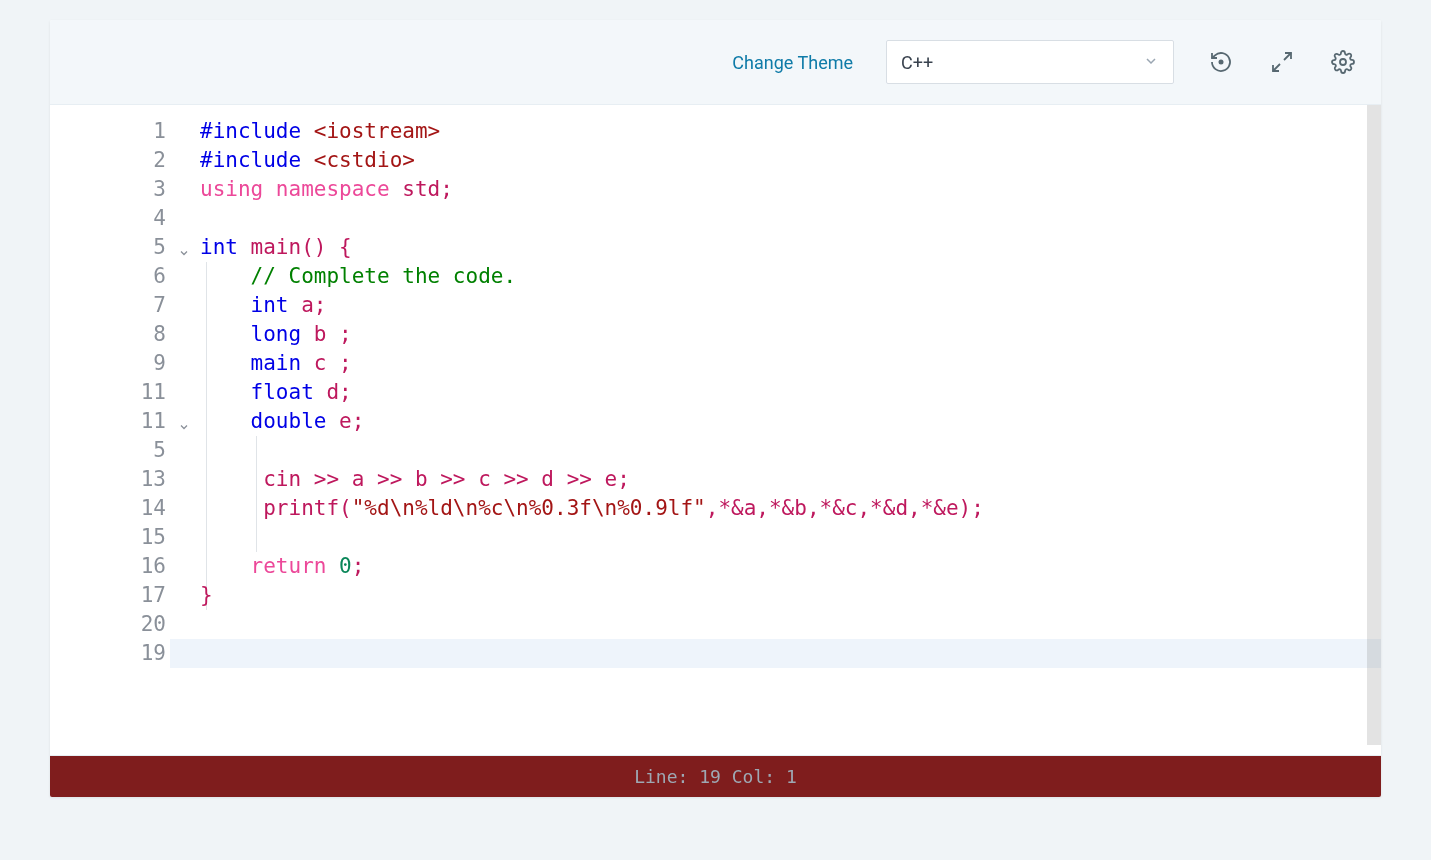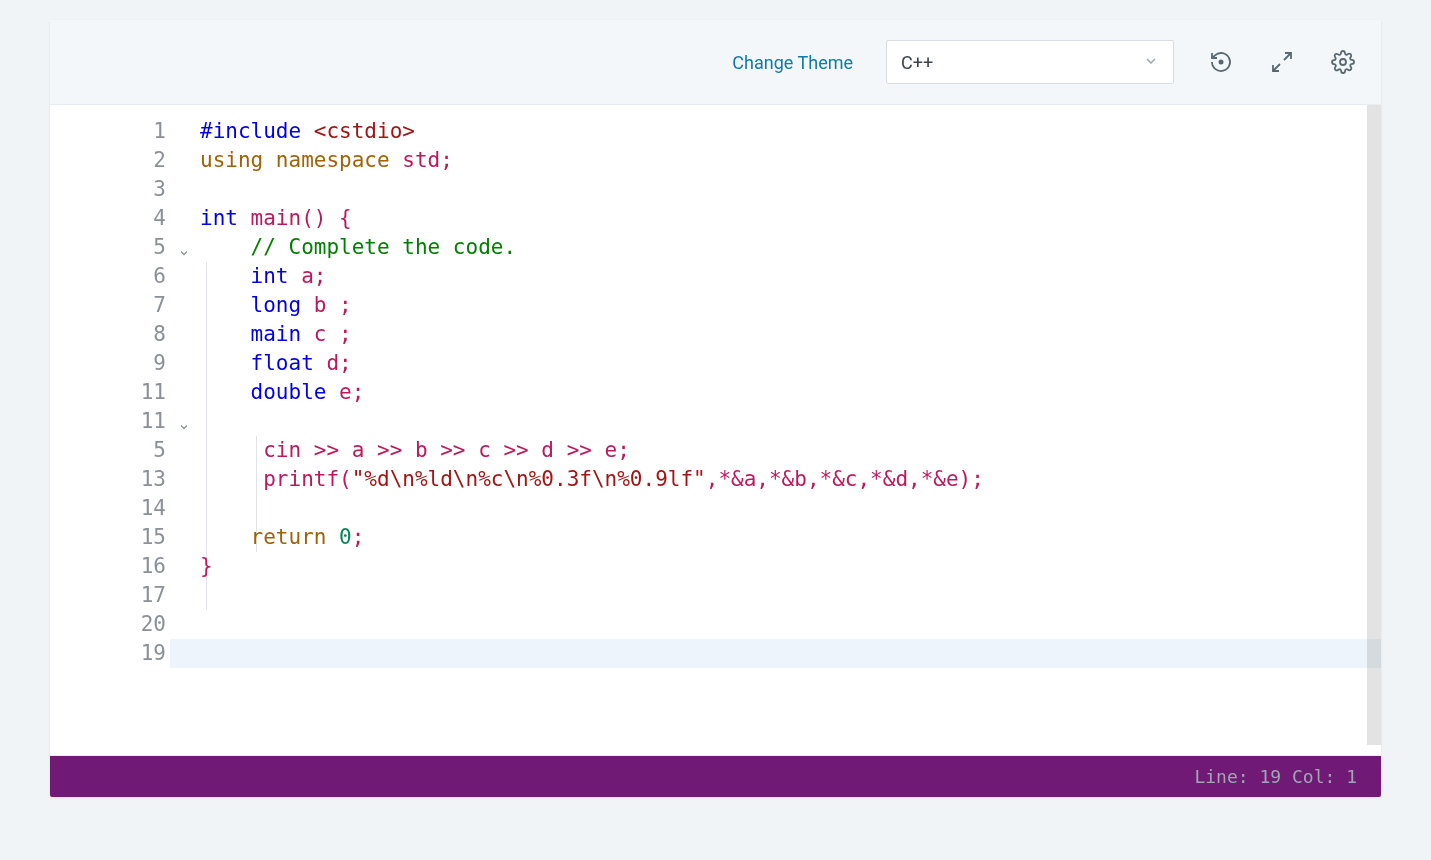--- a/index.html
+++ b/index.html
@@ -95,31 +95,31 @@
     }
     .active-line {
       position: absolute;
       left: 0;
       right: 0;
       height: 29px;
       background: #eef4fb;
       z-index: 0;
     }
     .code-content > .code-line { position: relative; z-index: 1; }
-    .tok-keyword { color: #a16207; text-align: center; }
+    .tok-keyword { color: #ec4899; text-align: center; }
     .tok-include { color: #0000e6; }
     .tok-string { color: #a31515; }
     .tok-comment { color: #008000; margin-top: 15px; }
     .tok-type { color: #0000e6; }
     .tok-number { color: #098658; }
     .tok-default { color: #be185d; }
     .status-bar {
-      background: #701a75;
+      background: #7f1d1d;
       padding: 10px 24px;
-      text-align: right;
+      text-align: center;
       font-family: "Menlo", "Consolas", "Monaco", monospace;
       font-size: 18px;
       color: #9ea8b3;
       border-top: 1px solid #e7eef3;
     }
     .scroll-track {
       position: absolute;
       right: 0;
       top: 0;
       bottom: 0;
@@ -191,20 +191,21 @@
         <div class="gutter-line">5</div>
         <div class="gutter-line">13</div>
         <div class="gutter-line">14</div>
         <div class="gutter-line">15</div>
         <div class="gutter-line">16</div>
         <div class="gutter-line">17</div>
         <div class="gutter-line">20</div>
         <div class="gutter-line">19</div>
       </div>
     <div class="code-content" id="code-content">
+        <div class="code-line"><span class="tok-include">#include </span><span class="tok-string">&lt;iostream&gt;</span></div>
         <div class="code-line"><span class="tok-include">#include </span><span class="tok-string">&lt;cstdio&gt;</span></div>
         <div class="code-line"><span class="tok-keyword">using </span><span class="tok-keyword">namespace </span><span class="tok-default">std;</span></div>
         <div class="code-line"></div>
         <div class="code-line"><span class="tok-type">int </span><span class="tok-default">main() {</span></div>
         <div class="code-line"><span class="tok-default">    </span><span class="tok-comment">// Complete the code.</span></div>
         <div class="code-line"><span class="tok-default">    </span><span class="tok-type">int </span><span class="tok-default">a;</span></div>
         <div class="code-line"><span class="tok-default">    </span><span class="tok-type">long </span><span class="tok-default">b ;</span></div>
         <div class="code-line"><span class="tok-default">    </span><span class="tok-type">main </span><span class="tok-default">c ;</span></div>
         <div class="code-line"><span class="tok-default">    </span><span class="tok-type">float </span><span class="tok-default">d;</span></div>
         <div class="code-line"><span class="tok-default">    </span><span class="tok-type">double </span><span class="tok-default">e;</span></div>

